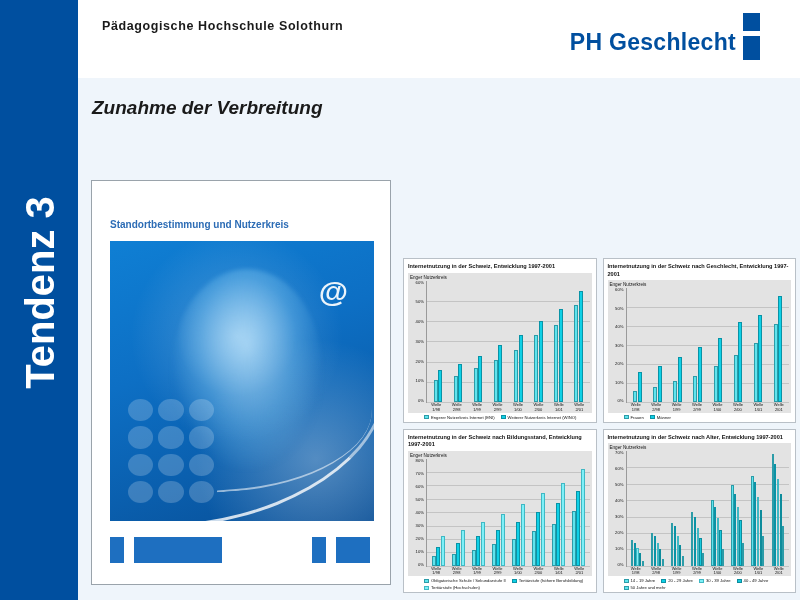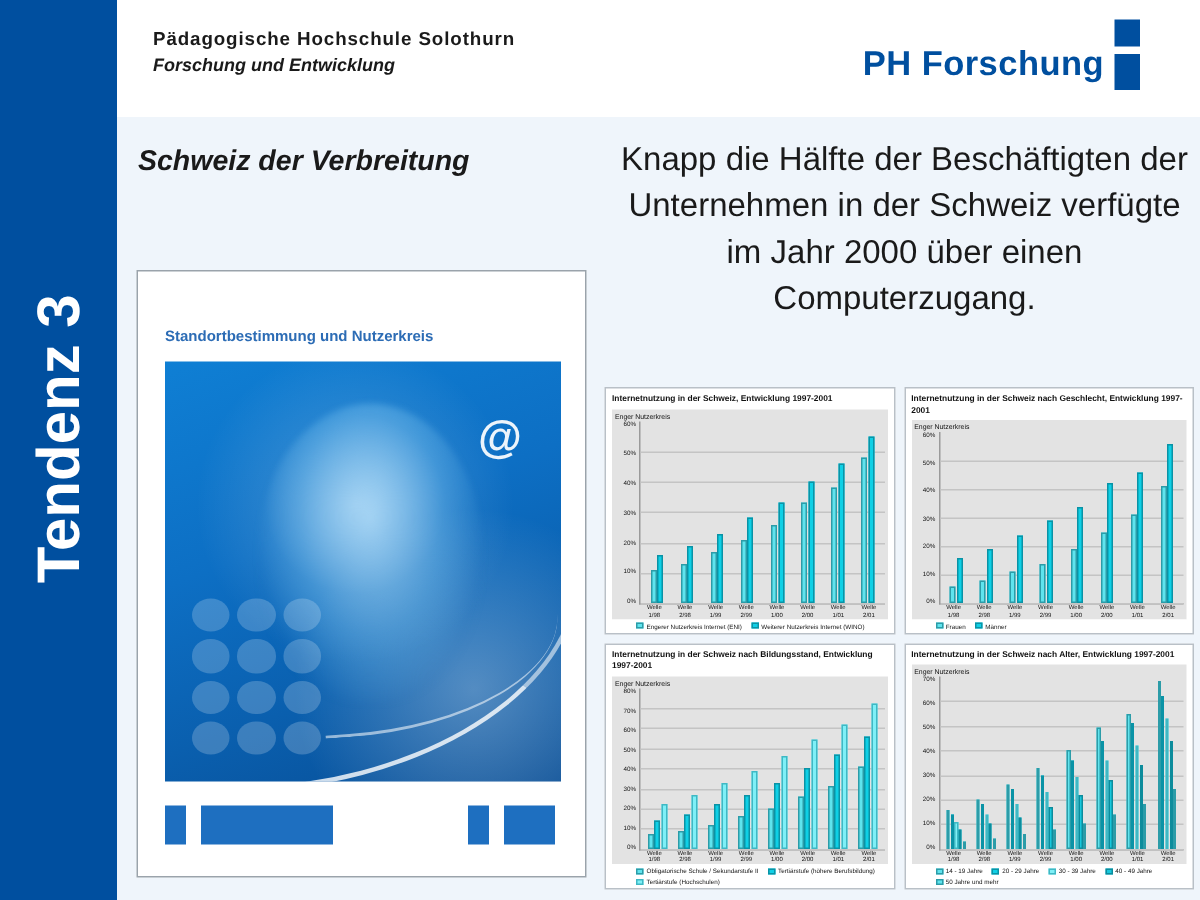--- a/index.html
+++ b/index.html
@@ -340,36 +340,34 @@
 </head>
 <body>
 
 <div id="left-bar">
   <div id="left-bar-label">Tendenz 3</div>
 </div>
 
 <div id="header">
   <div id="header-text">
     <div id="header-line1">Pädagogische Hochschule Solothurn</div>
-    <div id="header-line2">Forschung und Entwicklung</div>
   </div>
   <div id="logo">
-    <div id="logo-text">PH Forschung</div>
+    <div id="logo-text">PH Geschlecht</div>
     <div id="logo-mark">
       <div class="bar-top"></div>
       <div class="bar-bottom"></div>
     </div>
   </div>
 </div>
 
 <div id="body-area">
 
-  <div id="slide-title">Schweiz der Verbreitung</div>
-
-  <div id="statement">Knapp die Hälfte der Beschäftigten der Unternehmen in der Schweiz verfügte im Jahr 2000 über einen Computerzugang.</div>
+  <div id="slide-title">Zunahme der Verbreitung</div>
+
 
   <div id="book-cover">
     <div id="cover-subtitle">Standortbestimmung und Nutzerkreis</div>
     <div id="cover-image">
       <div class="face"></div>
       <div class="at-sign">@</div>
       <div class="keypad">
         <i></i>
           <i></i>
           <i></i>

